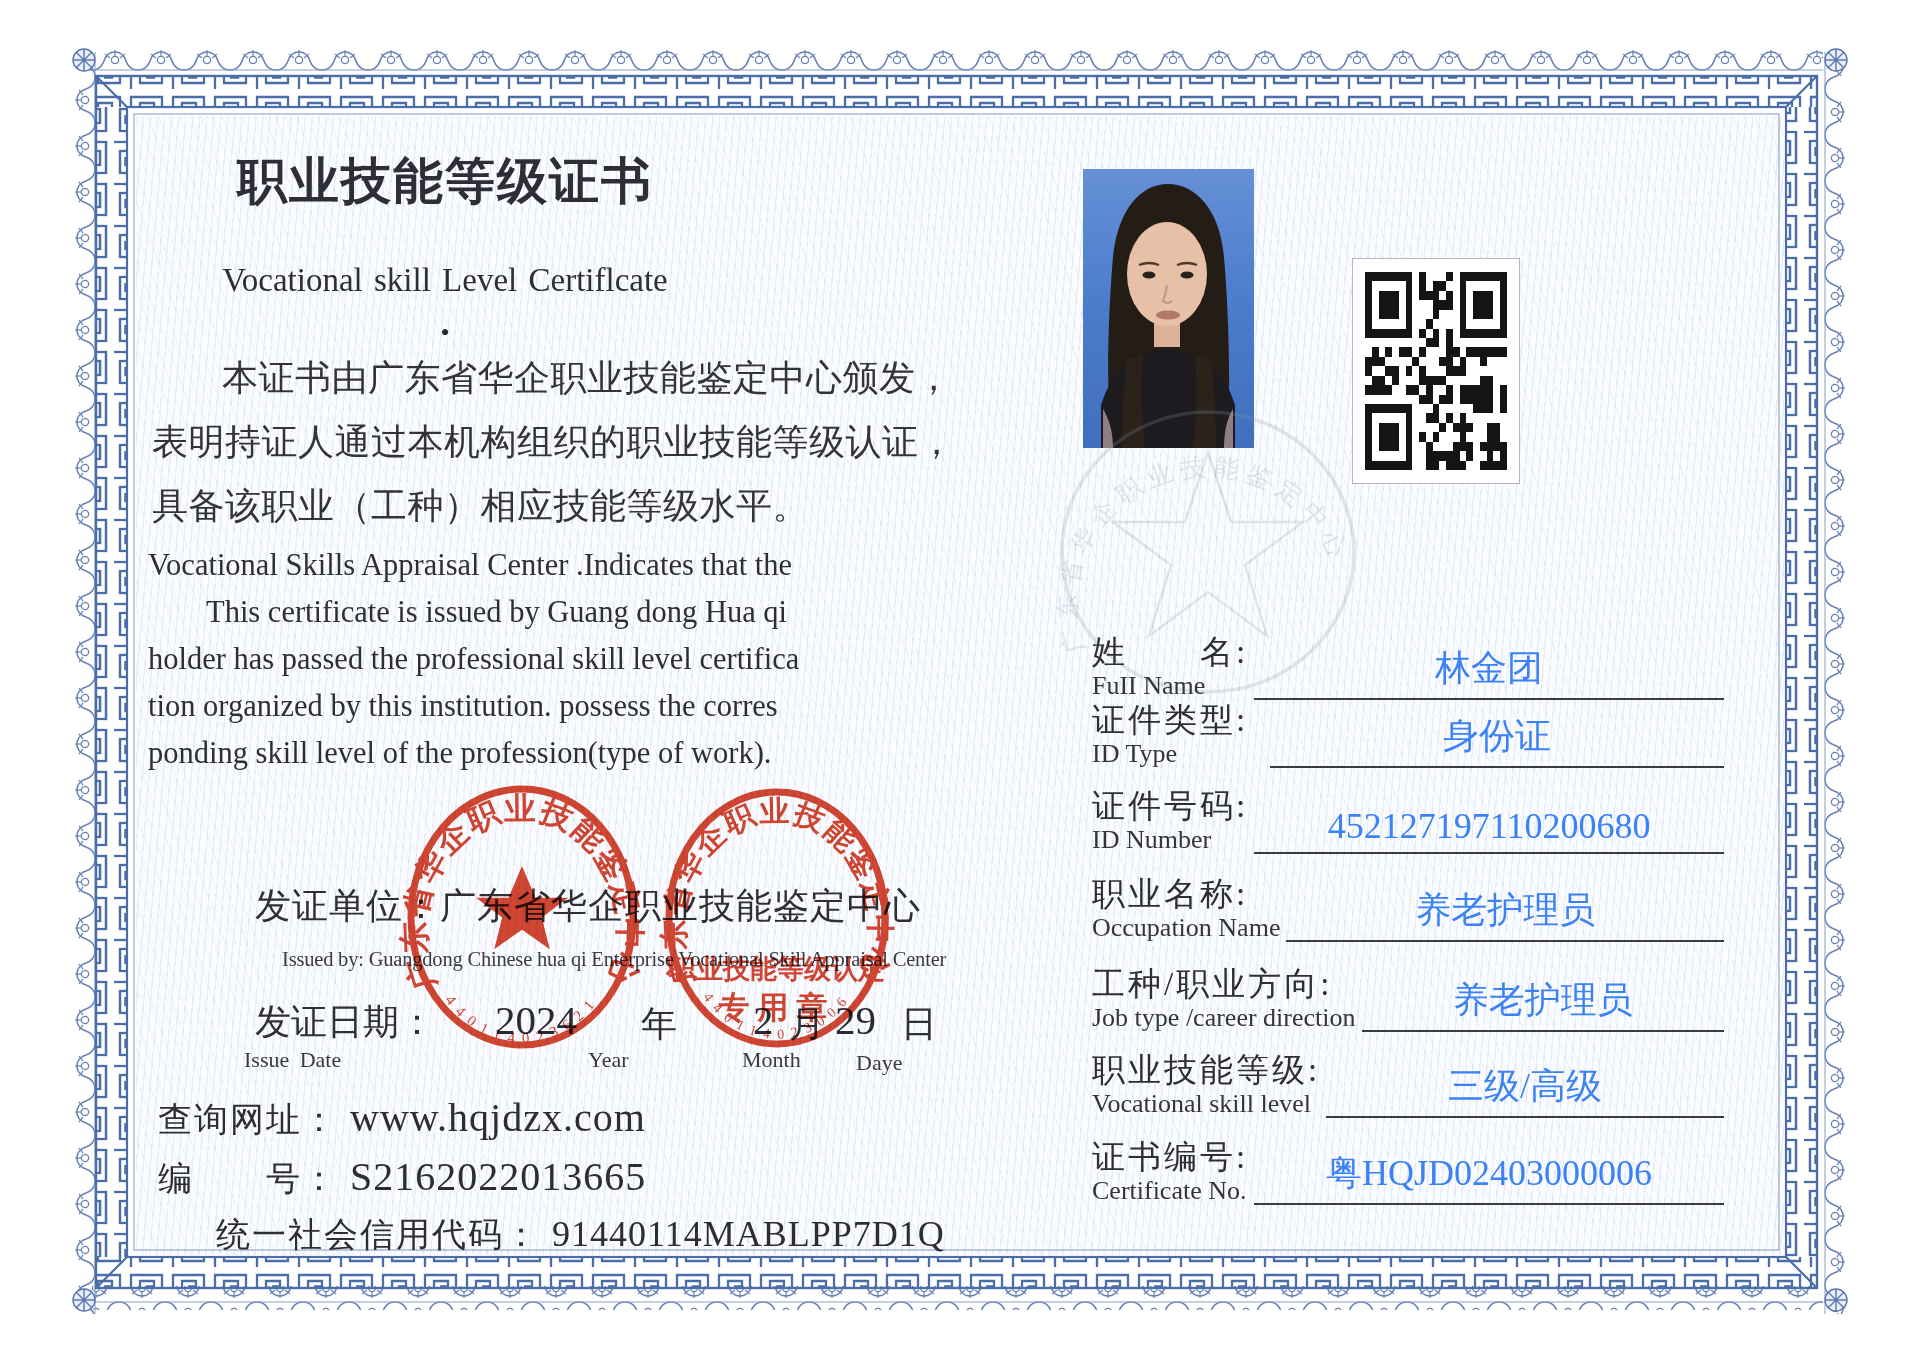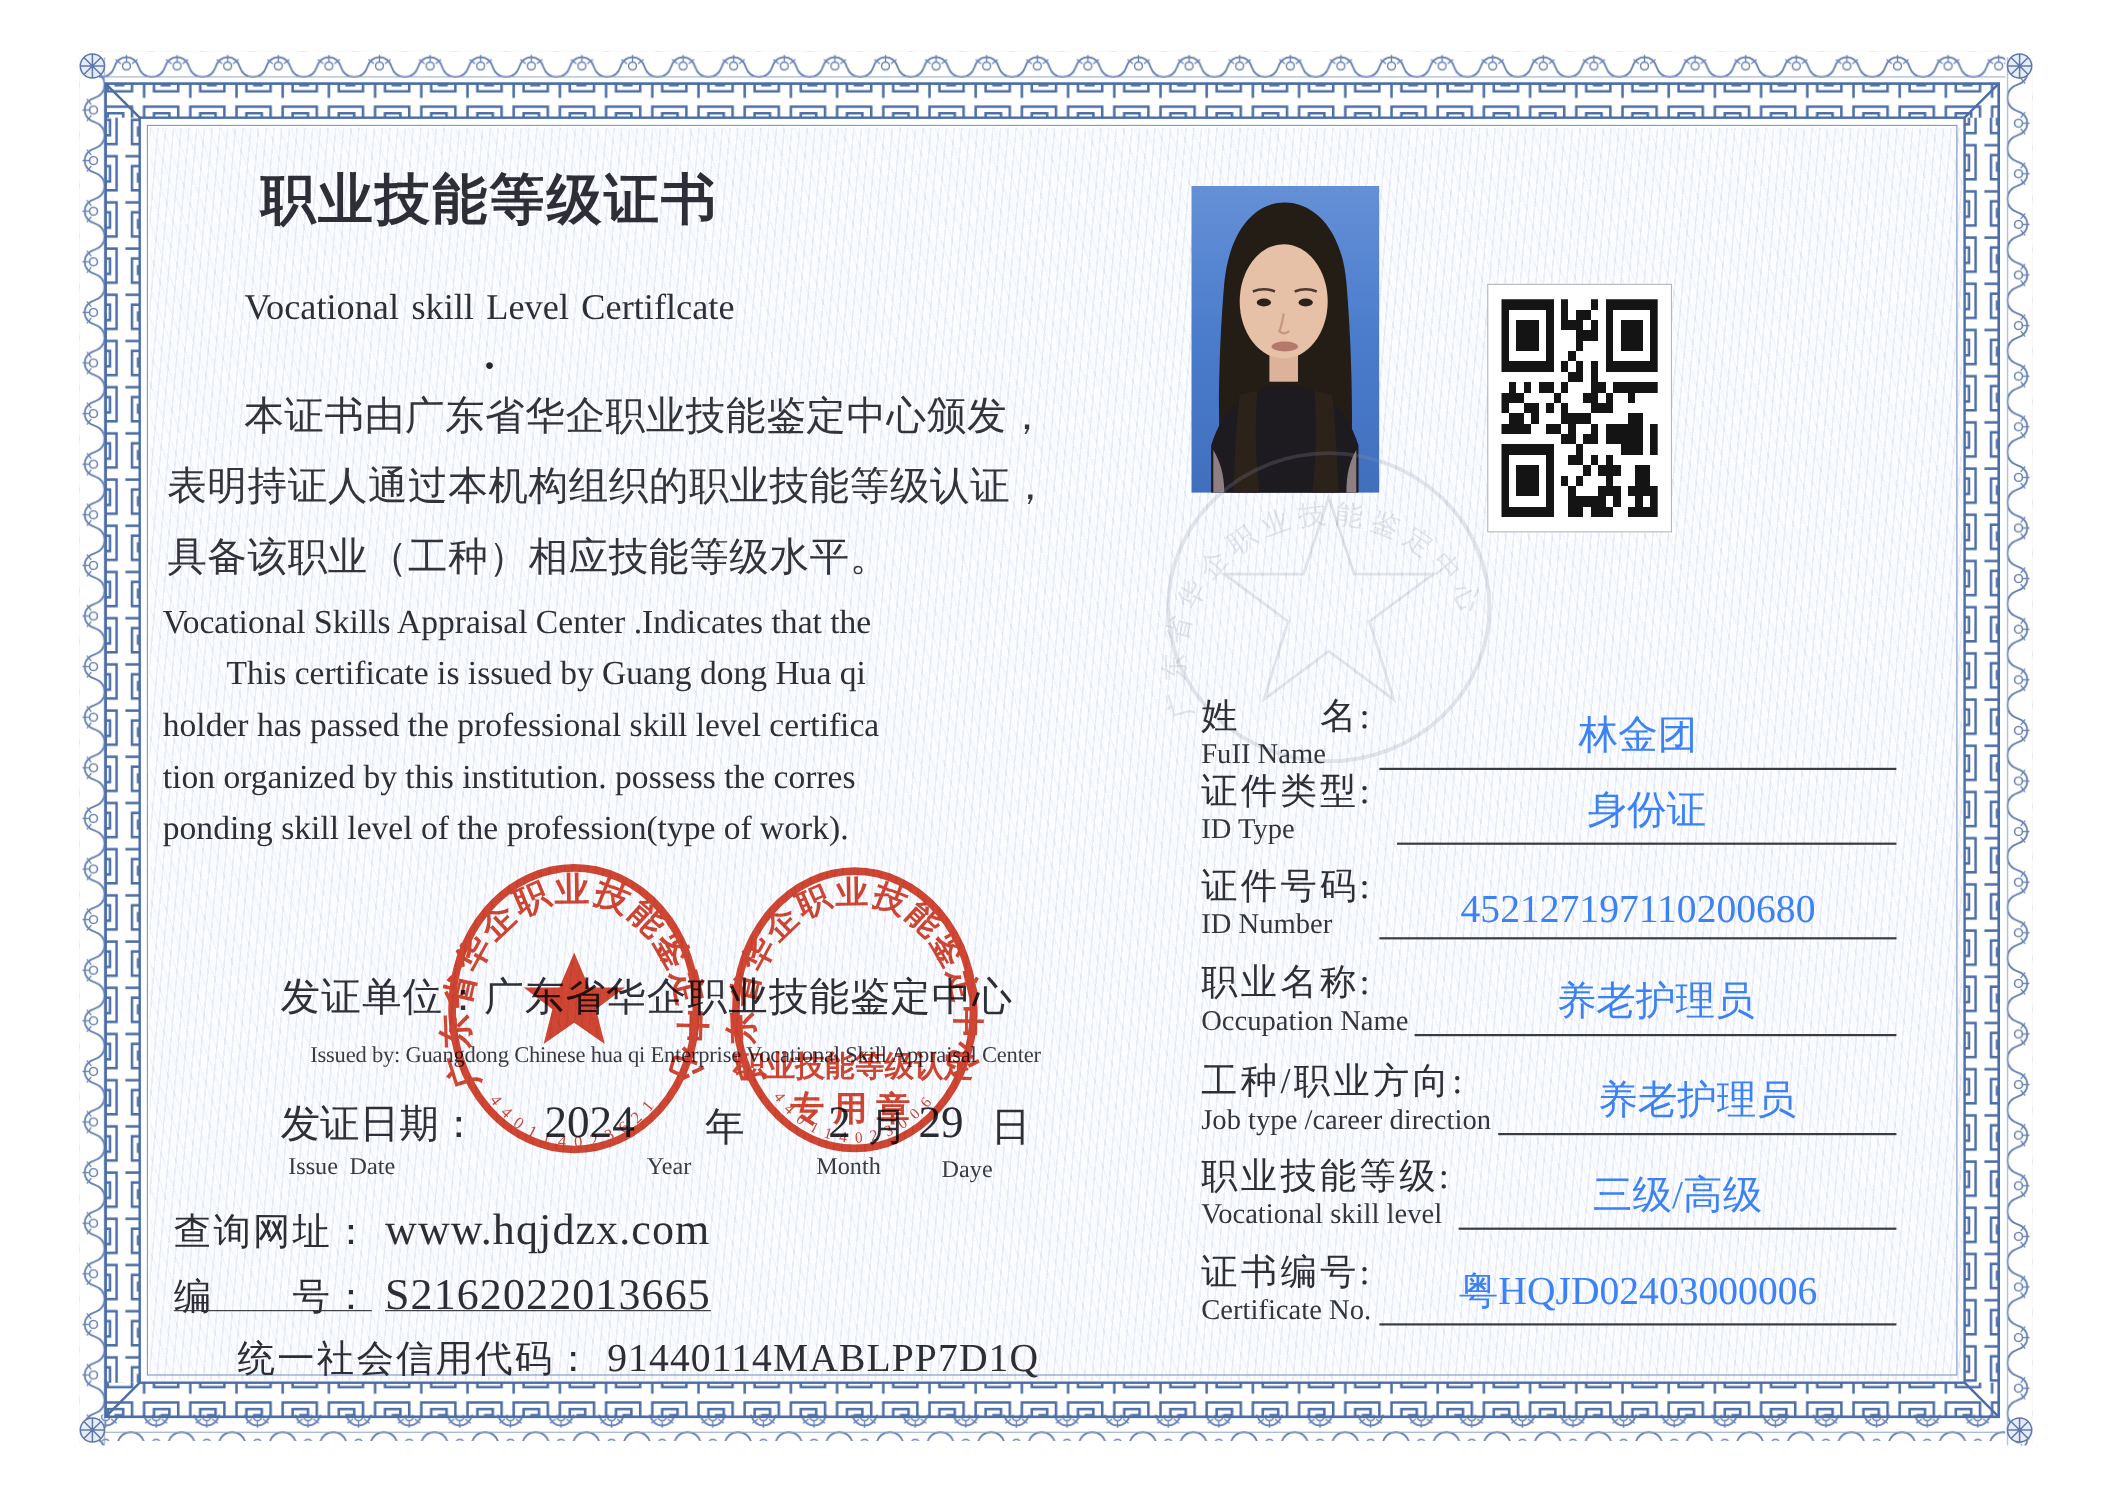--- a/index.html
+++ b/index.html
@@ -124,33 +124,33 @@
   <div class="ln indent">This certificate is issued by Guang dong Hua qi</div>
   <div class="ln">holder has passed the professional skill level certifica</div>
   <div class="ln">tion organized by this institution. possess the corres</div>
   <div class="ln">ponding  skill level of the profession(type of  work).</div>
 </div>
 
 <div class="abs issuer-line"><span>发证单位：</span><span>广东省华企职业技能鉴定中心</span></div>
 <div class="abs issuer-en">Issued by: Guangdong Chinese hua qi Enterprise Vocational Skill Appraisal Center</div>
 
 <div class="abs d36" style="left:255px;top:998px;">发证日期：</div>
-<div class="abs d22" style="left:262px;top:1047px;">Issue Date</div>
+<div class="abs d22" style="left:244px;top:1047px;">Issue Date</div>
 <div class="abs d40" style="left:495px;top:996px;">2024</div>
 <div class="abs d36" style="left:641px;top:1000px;">年</div>
 <div class="abs d22" style="left:588px;top:1047px;">Year</div>
 <div class="abs d40" style="left:753px;top:996px;">2</div>
 <div class="abs d36" style="left:789px;top:1000px;">月</div>
 <div class="abs d22" style="left:742px;top:1047px;">Month</div>
 <div class="abs d40" style="left:835px;top:996px;">29</div>
 <div class="abs d36" style="left:901px;top:1000px;">日</div>
 <div class="abs d22" style="left:856px;top:1050px;">Daye</div>
 
 <div class="abs foot-line" style="left:158px;top:1094px;"><span class="foot-label">查询网址：</span><span class="foot-value">www.hqjdzx.com</span></div>
-<div class="abs foot-line" style="left:158px;top:1153px;text-decoration:underline;"><span class="foot-label">编　　号：</span><span class="foot-value">S2162022013665</span></div>
+<div class="abs foot-line" style="left:158px;top:1153px;"><span class="foot-label">编　　号：</span><span class="foot-value">S2162022013665</span></div>
 <div class="abs foot-line" style="left:172px;top:1212px;margin-left:44px;"><span class="foot-label">统一社会信用代码：</span><span class="foot-value small">91440114MABLPP7D1Q</span></div>
 
 <svg class="abs photo" viewBox="0 0 171 279" preserveAspectRatio="none">
   <defs>
     <linearGradient id="pg" x1="0" y1="0" x2="0" y2="1">
       <stop offset="0" stop-color="#6590d6"></stop>
         <stop offset="0.5" stop-color="#4a7ccc"></stop>
         <stop offset="1" stop-color="#416fbd"></stop>
     </linearGradient>
   </defs>

